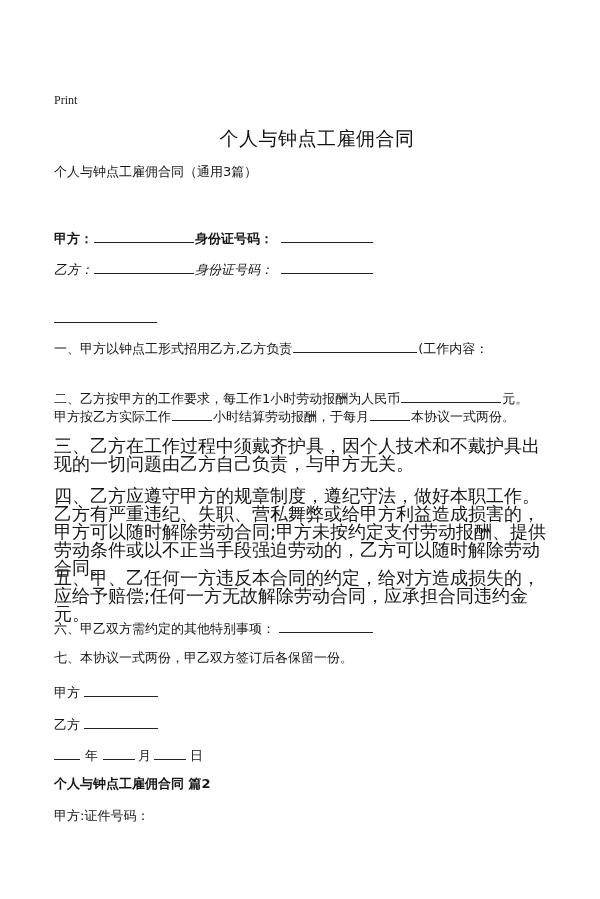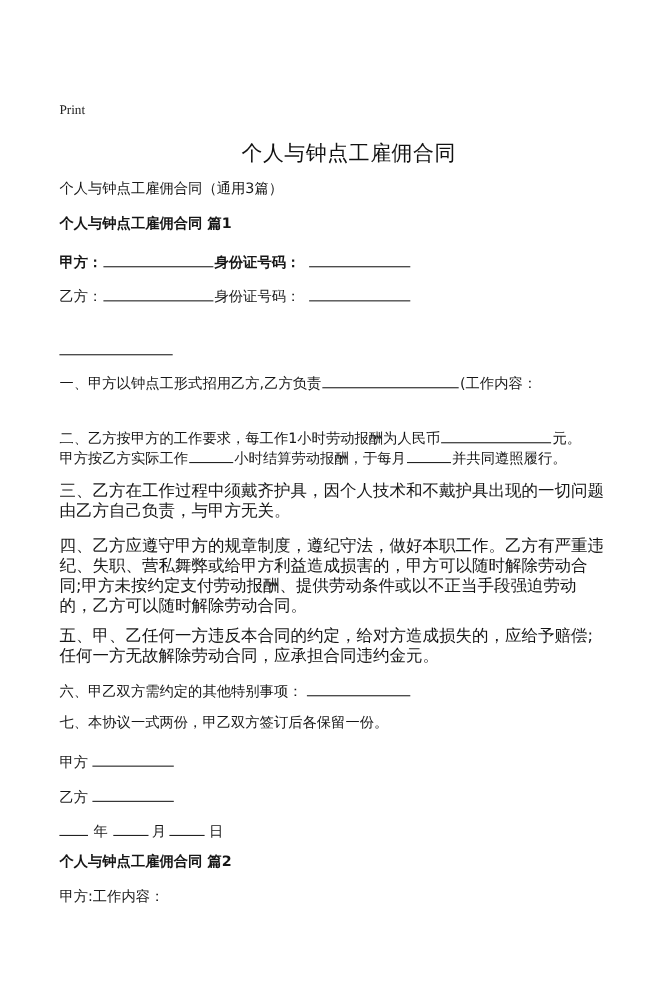--- a/index.html
+++ b/index.html
@@ -14,54 +14,53 @@
       left: 54px; top: 83px; font-size: 12px;
       font-family: "Liberation Serif", "DejaVu Serif", serif; color: #222;
     }
     .doc-title {
       left: 0; width: 600px; top: 116px; text-align: center;
       font-size: 19px; font-weight: normal; letter-spacing: 0.5px; padding-left: 17px;
     }
     .line { left: 54px; font-size: 13px; line-height: 18px; color: #161616; }
     .bold { font-weight: bold; }
     .blank { display: inline-block; border-bottom: 1px solid #222; height: 14px; vertical-align: baseline; margin: 0 1px; }
-    .para { left: 54px; width: 500px; font-size: 15px; line-height: 18px; white-space: normal; color: #161616; }
+    .para { left: 54px; width: 500px; font-size: 18px; line-height: 18px; white-space: normal; color: #161616; }
   </style>
 </head>
 <body>
 
 <div class="page">
 
   <div class="abs print-label">Print</div>
 
   <div class="abs doc-title">个人与钟点工雇佣合同</div>
 
   <div class="abs line" style="top:153px;">个人与钟点工雇佣合同（通用3篇）</div>
 
-  <div class="abs line bold" style="top:185px;">个人与钟点工雇佣合同 篇1</div>
 
   <div class="abs line" style="top:218px;font-weight:bold;">
     <span>甲方：</span><span class="blank" style="width:100px;"></span><span>身份证号码：</span><span class="blank" style="width:92px;margin-left:8px;"></span>
   </div>
 
-  <div class="abs line" style="top:249px;">
+  <div class="abs line" style="top:249px;font-style:italic;">
     <span>乙方：</span><span class="blank" style="width:100px;"></span><span>身份证号码：</span><span class="blank" style="width:92px;margin-left:8px;"></span>
   </div>
 
   <div class="abs" style="left:54px;top:312px;width:103px;border-bottom:1px solid #222;"></div>
 
   <div class="abs line" style="top:328px;">
     <span>一、甲方以钟点工形式招用乙方,乙方负责</span><span class="blank" style="width:124px;"></span><span>(工作内容：</span>
   </div>
 
   <div class="abs line" style="top:378px;">
     <span>二、乙方按甲方的工作要求，每工作1小时劳动报酬为人民币</span><span class="blank" style="width:100px;"></span><span>元。</span>
   </div>
   <div class="abs line" style="top:396px;">
-    <span>甲方按乙方实际工作</span><span class="blank" style="width:40px;"></span><span>小时结算劳动报酬，于每月</span><span class="blank" style="width:40px;"></span><span>并共同遵照履行。</span>
+    <span>甲方按乙方实际工作</span><span class="blank" style="width:40px;"></span><span>小时结算劳动报酬，于每月</span><span class="blank" style="width:40px;"></span><span>本协议一式两份。</span>
   </div>
 
   <div class="abs para" style="top:427px;">三、乙方在工作过程中须戴齐护具，因个人技术和不戴护具出现的一切问题由乙方自己负责，与甲方无关。</div>
 
   <div class="abs para" style="top:477px;">四、乙方应遵守甲方的规章制度，遵纪守法，做好本职工作。乙方有严重违纪、失职、营私舞弊或给甲方利益造成损害的，甲方可以随时解除劳动合同;甲方未按约定支付劳动报酬、提供劳动条件或以不正当手段强迫劳动的，乙方可以随时解除劳动合同。</div>
 
   <div class="abs para" style="top:559px;">五、甲、乙任何一方违反本合同的约定，给对方造成损失的，应给予赔偿;任何一方无故解除劳动合同，应承担合同违约金元。</div>
 
   <div class="abs line" style="top:608px;">
     <span>六、甲乙双方需约定的其他特别事项：</span><span class="blank" style="width:94px;margin-left:4px;"></span>
@@ -76,15 +75,15 @@
   <div class="abs line" style="top:704px;">
     <span>乙方</span><span class="blank" style="width:74px;margin-left:4px;"></span>
   </div>
 
   <div class="abs line" style="top:735px;">
     <span class="blank" style="width:26px;margin-left:0;margin-right:5px;"></span><span>年</span><span class="blank" style="width:32px;margin-left:5px;margin-right:3px;"></span><span>月</span><span class="blank" style="width:32px;margin-left:3px;margin-right:4px;"></span><span>日</span>
   </div>
 
   <div class="abs line bold" style="top:765px;">个人与钟点工雇佣合同 篇2</div>
 
-  <div class="abs line" style="top:797px;">甲方:工作内容：</div>
+  <div class="abs line" style="top:797px;">甲方:证件号码：</div>
 
 </div>
 
 </body></html>

